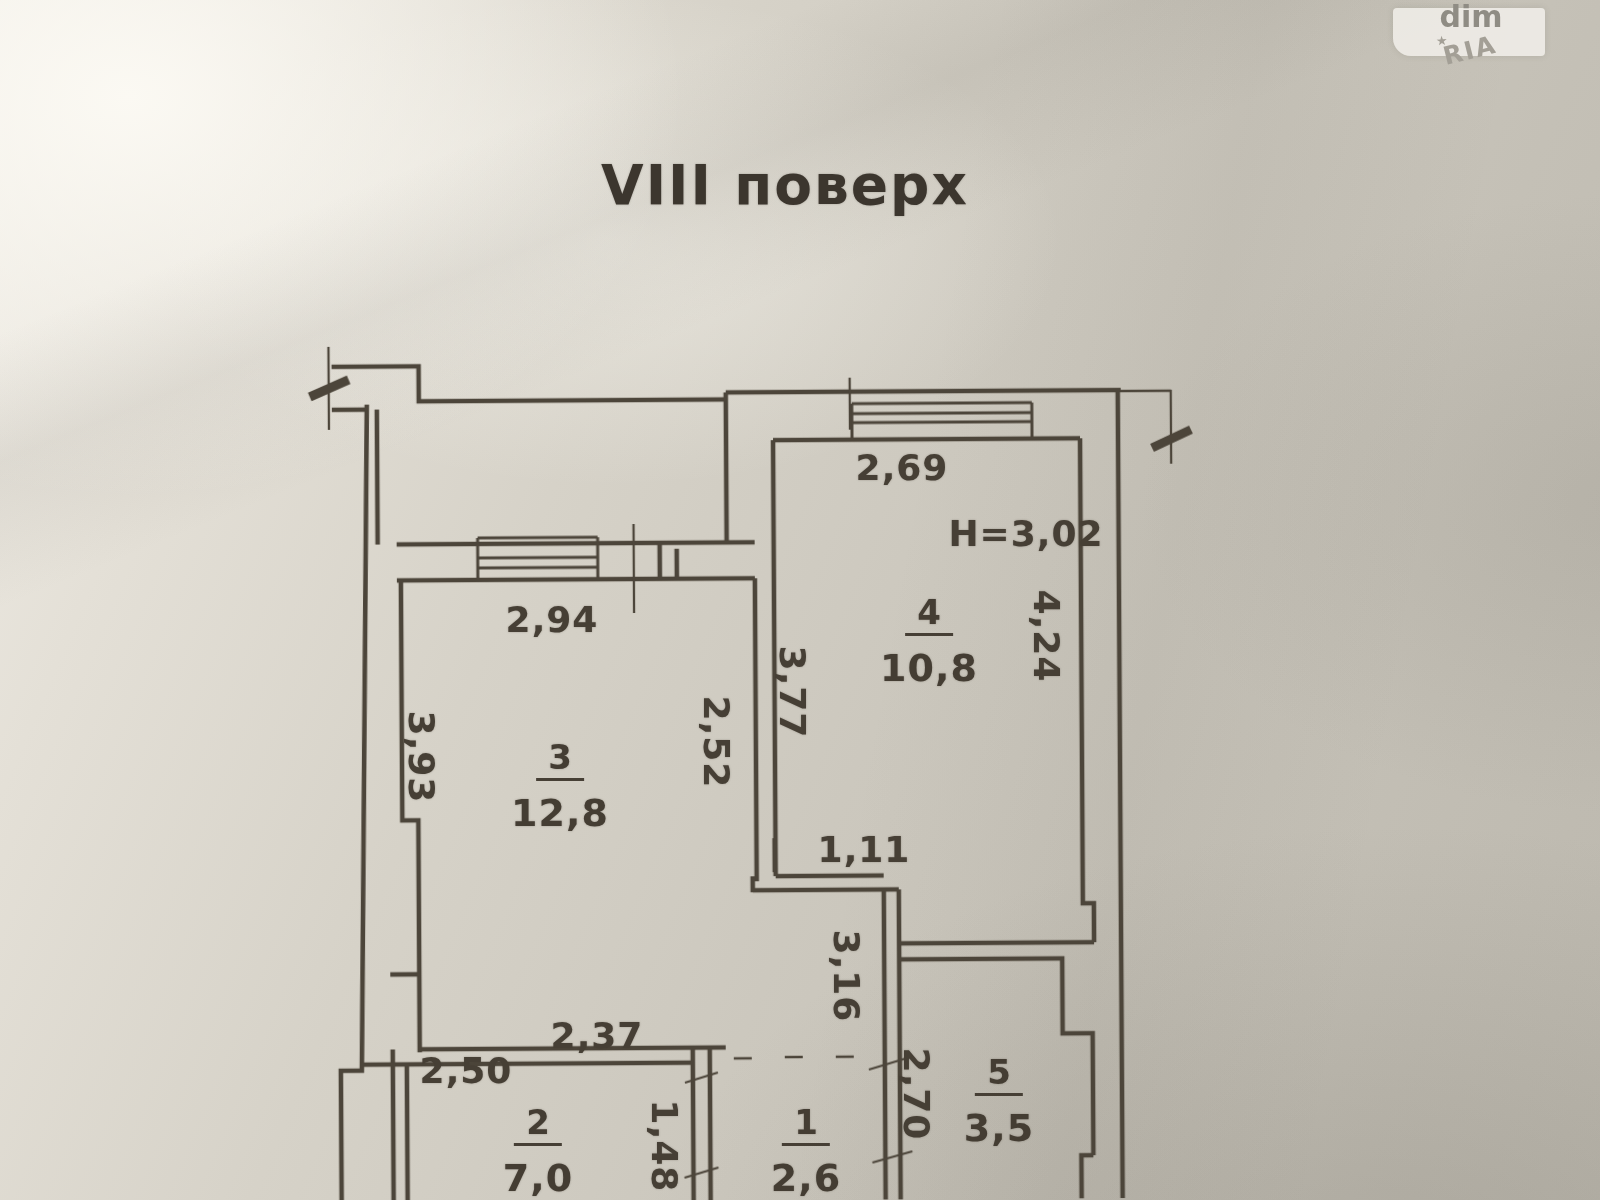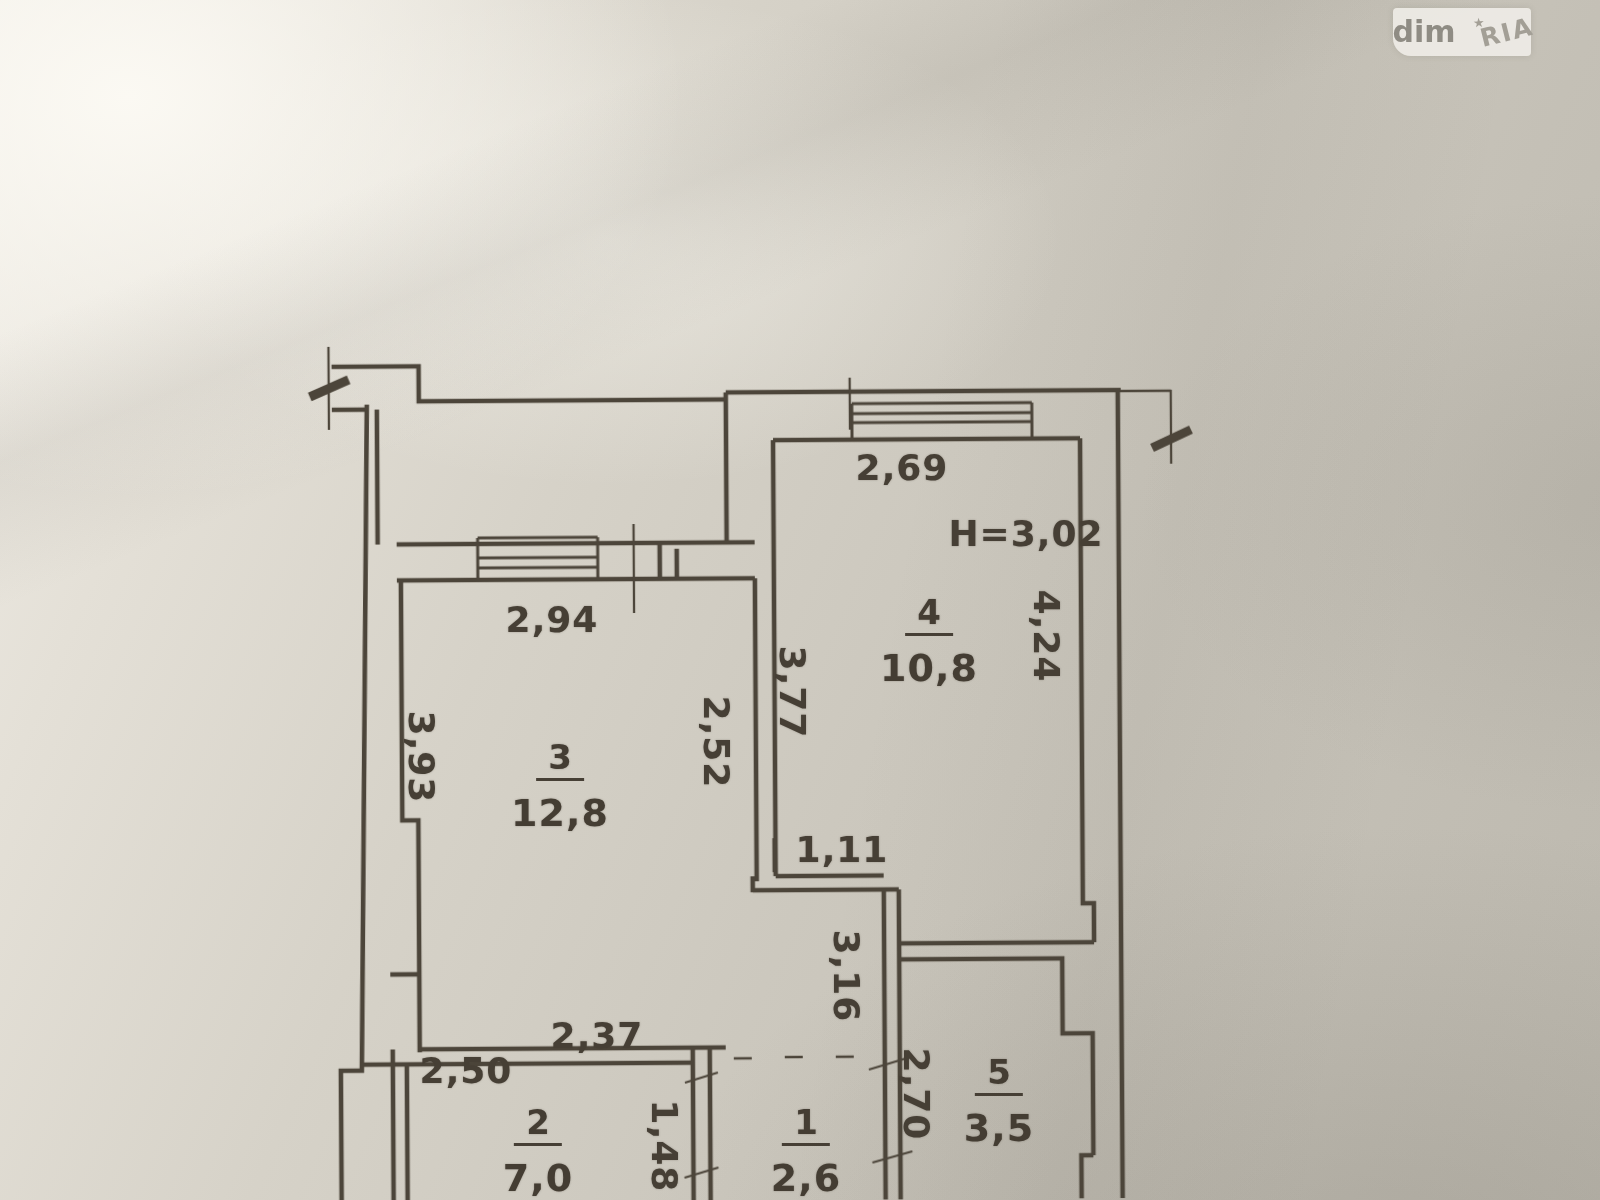--- a/index.html
+++ b/index.html
@@ -39,24 +39,25 @@
     text-shadow:0 0 2px rgba(70,63,53,.4);
   }
   .room-number{font-size:34px;font-weight:600;border-bottom:3px solid #463f35;padding:0 12px 1px;}
   .room-area{font-size:38px;font-weight:600;margin-top:10px;letter-spacing:1px;}
   #floor-title{
     position:absolute;left:785px;top:185px;transform:translate(-50%,-50%);
     font-size:55px;font-weight:600;color:#3c362e;letter-spacing:2px;
     text-shadow:0 0 2px rgba(60,54,46,.35);white-space:nowrap;
   }
   #watermark{
-    position:absolute;left:1393px;top:8px;width:138px;height:48px;
+    position:absolute;left:1393px;top:8px;width:152px;height:48px;
     background:rgba(238,236,230,.92);border-radius:4px 4px 4px 18px;
     display:flex;align-items:center;justify-content:center;gap:0;
     box-shadow:0 0 6px rgba(90,85,75,.15);
+    flex-direction:column;
   }
   #watermark .wm-dim{font-size:30px;color:#8f8c84;font-weight:600;padding:0 10px 2px 14px;}
   #watermark .wm-sep{width:2px;height:48px;background:#c9c6bd;}
   #watermark .wm-ria{
     position:relative;transform:rotate(-14deg);
     font-size:25px;font-weight:bold;color:#a39f96;letter-spacing:2px;
     padding:0 12px 0 14px;
   }
   #watermark .wm-star{
     position:absolute;top:-9px;left:10px;font-size:13px;color:#a39f96;transform:rotate(10deg);
@@ -119,30 +120,31 @@
     <path class="thin" d="M634,523 V612"></path>
     <path class="thin" d="M851,378 V430"></path>
     <path class="thin" d="M772,838 V872"></path>
     <path class="thin" d="M417,1023 V1050"></path>
     <path class="thin" d="M866,1070 L910,1057"></path>
     <path class="thin" d="M869,1163 L909,1152"></path>
     <path class="thin" d="M682,1082 L715,1072"></path>
     <path class="thin" d="M681,1177 L715,1167"></path>
   </svg>
 
+  <div id="floor-title">VIII поверх</div>
 
   <div id="labels">
       <div class="dim-label" style="left: 552px; top: 619px;">2,94</div>
       <div class="dim-label" style="left: 902px; top: 467px;">2,69</div>
       <div class="dim-label" style="left: 1026px; top: 533px;">Н=3,02</div>
       <div class="dim-label rot" style="left: 421px; top: 757px;">3,93</div>
       <div class="dim-label rot" style="left: 716px; top: 742px;">2,52</div>
       <div class="dim-label rot" style="left: 792px; top: 692px;">3,77</div>
       <div class="dim-label rot" style="left: 1046px; top: 636px;">4,24</div>
-      <div class="dim-label" style="left: 842px; top: 849px;">1,11</div>
+      <div class="dim-label" style="left: 864px; top: 849px;">1,11</div>
       <div class="dim-label rot" style="left: 846px; top: 976px;">3,16</div>
       <div class="dim-label" style="left: 597px; top: 1019px; margin-top: 16px;">2,37</div>
       <div class="dim-label" style="left: 466px; top: 1070px;">2,50</div>
       <div class="dim-label rot" style="left: 664px; top: 1146px;">1,48</div>
       <div class="dim-label rot" style="left: 916px; top: 1094px;">2,70</div>
       <div class="room-label" style="left: 560px; top: 786px;">
         <span class="room-number">3</span>
         <span class="room-area">12,8</span>
       </div>
       <div class="room-label" style="left: 929px; top: 641px;">

